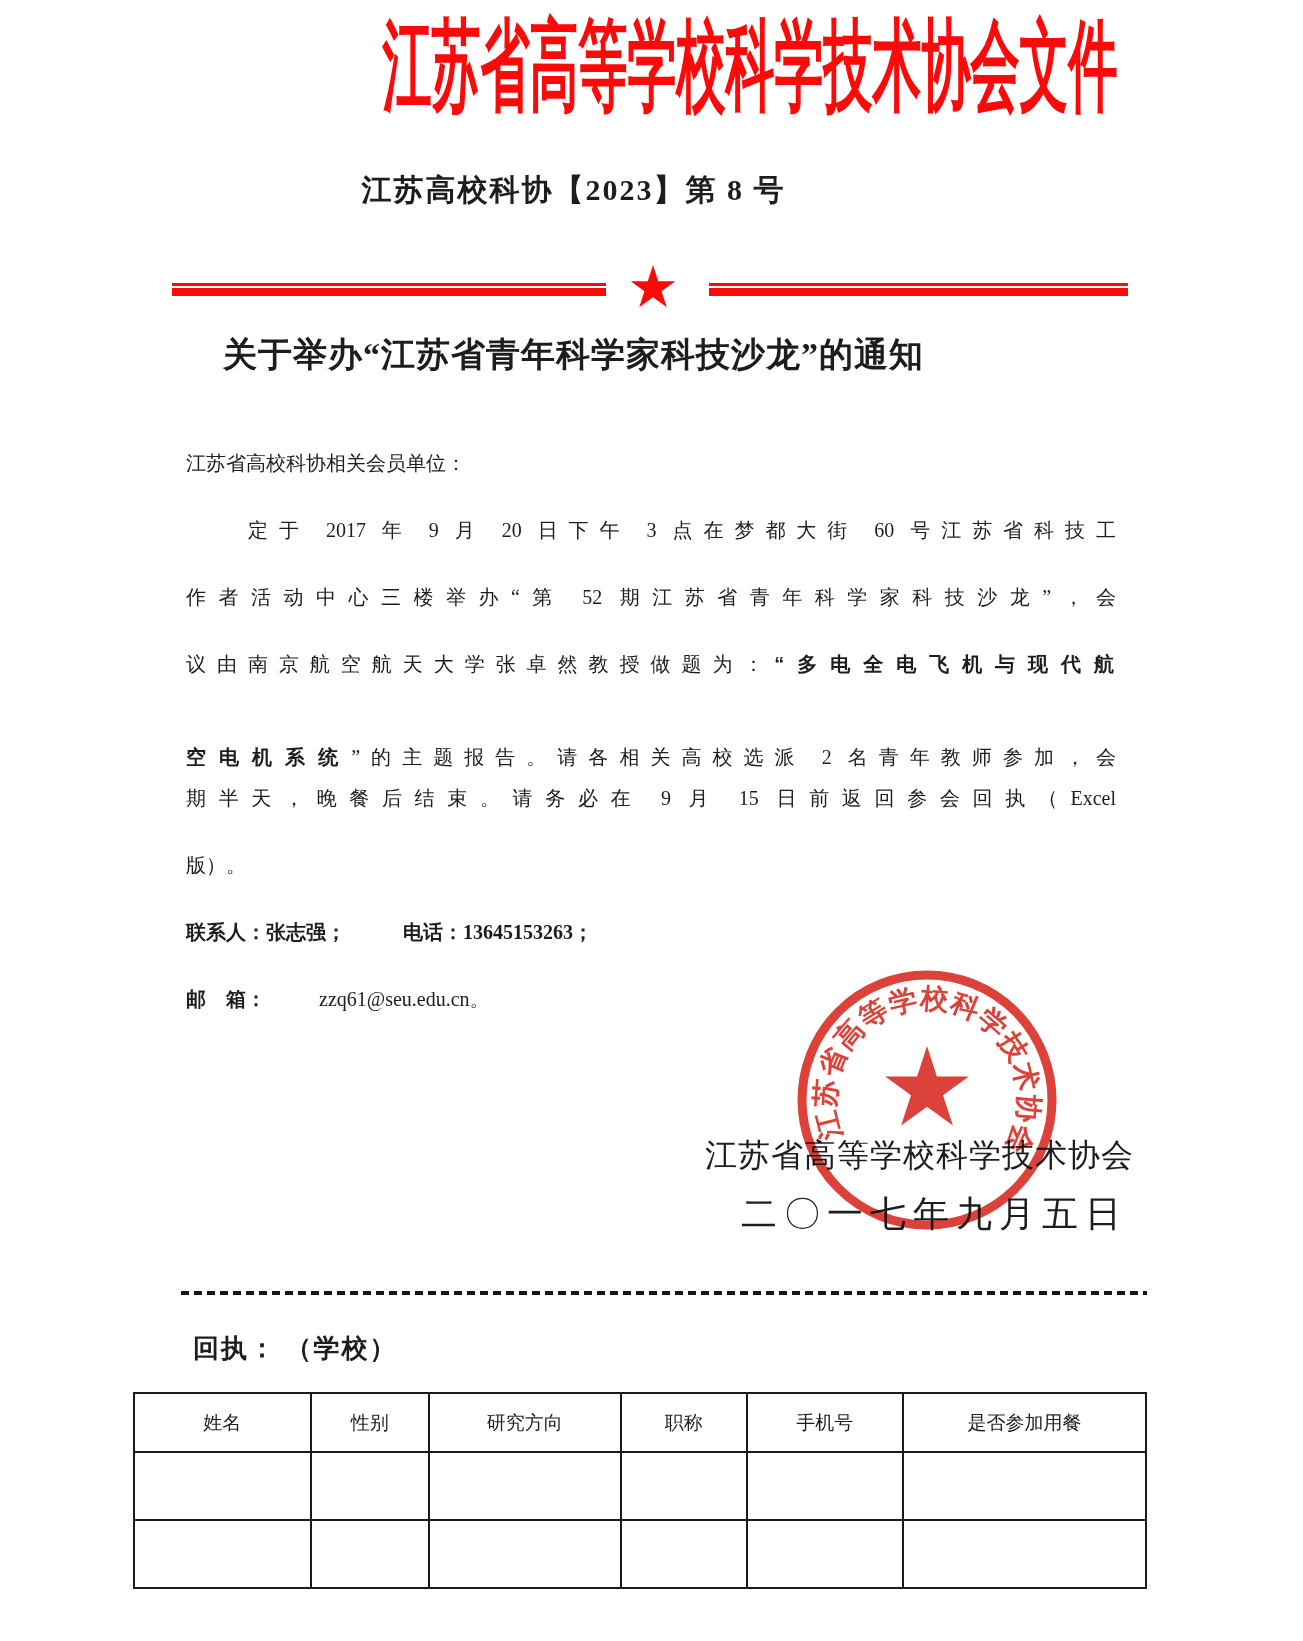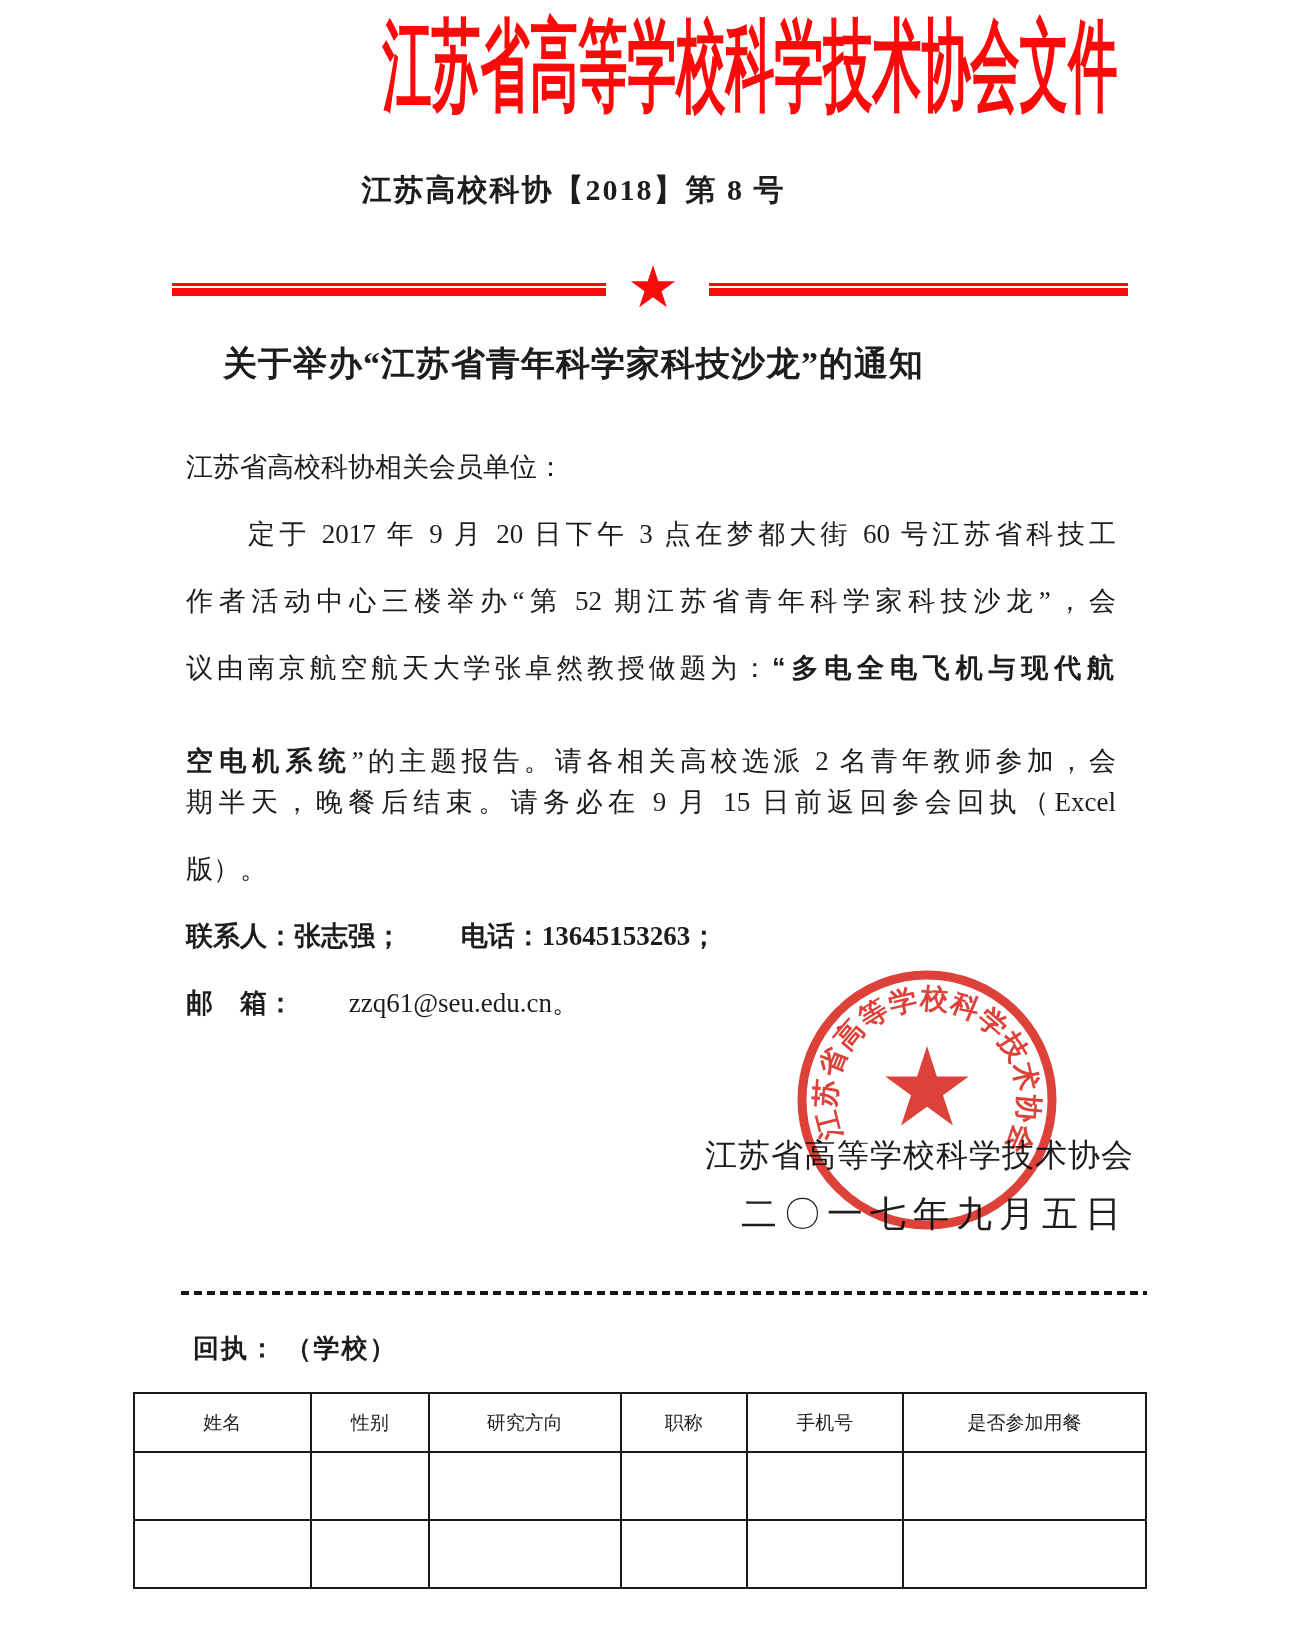--- a/index.html
+++ b/index.html
@@ -23,24 +23,24 @@
   .rule .thin{height:3px;background:var(--red,#fb0a0a);}
   .rule .thick{height:8px;background:var(--red,#fb0a0a);margin-top:2px;}
   .rule-left{left:172px;width:434px;}
   .rule-right{left:709px;width:419px;}
   .divider-star{
     position:absolute;top:258px;left:627px;font-size:58px;line-height:1;
     color:var(--red,#fb0a0a);font-family:"DejaVu Sans",sans-serif;
   }
   .notice-title{
     position:absolute;top:332px;left:0;width:100%;text-align:center;
-    font-size:34px;font-weight:bold;letter-spacing:1px;margin-top:9px;
+    font-size:34px;font-weight:bold;letter-spacing:1px;
   }
   
-  .body-line{position:absolute;left:186px;width:930px;font-size:27px;line-height:1.25;}
+  .body-line{position:absolute;left:186px;width:930px;font-size:20px;line-height:1.25;}
   .j{text-align:justify;text-align-last:justify;}
   .indent{text-indent:62px;}
   .b-sans{font-family:"Liberation Sans","DejaVu Sans",sans-serif;font-weight:bold;letter-spacing:2px;}
   .bold{font-weight:bold;}
   .gap-phone{margin-left:52px;}
   .gap-mail{margin-left:48px;}
   
   .signature-org{position:absolute;top:1134px;left:705px;font-size:32px;letter-spacing:1px;}
   .signature-date{position:absolute;top:1190px;left:741px;font-size:36px;letter-spacing:7px;}
   .seal{position:absolute;left:787px;top:960px;width:280px;height:280px;mix-blend-mode:multiply;opacity:.88;}
@@ -64,21 +64,21 @@
 </style>
 </head>
 <body>
 
 <div class="page">
 
   <div class="org-title-wrap">
     <div class="org-title">江苏省高等学校科学技术协会文件</div>
   </div>
 
-  <div class="doc-number">江苏高校科协【2018】第 8 号</div>
+  <div class="doc-number">江苏高校科协【2023】第 8 号</div>
 
   <div class="rule rule-left">
     <div class="thin"></div>
     <div class="thick"></div>
   </div>
   <div class="divider-star">★</div>
   <div class="rule rule-right">
     <div class="thin"></div>
     <div class="thick"></div>
   </div>

